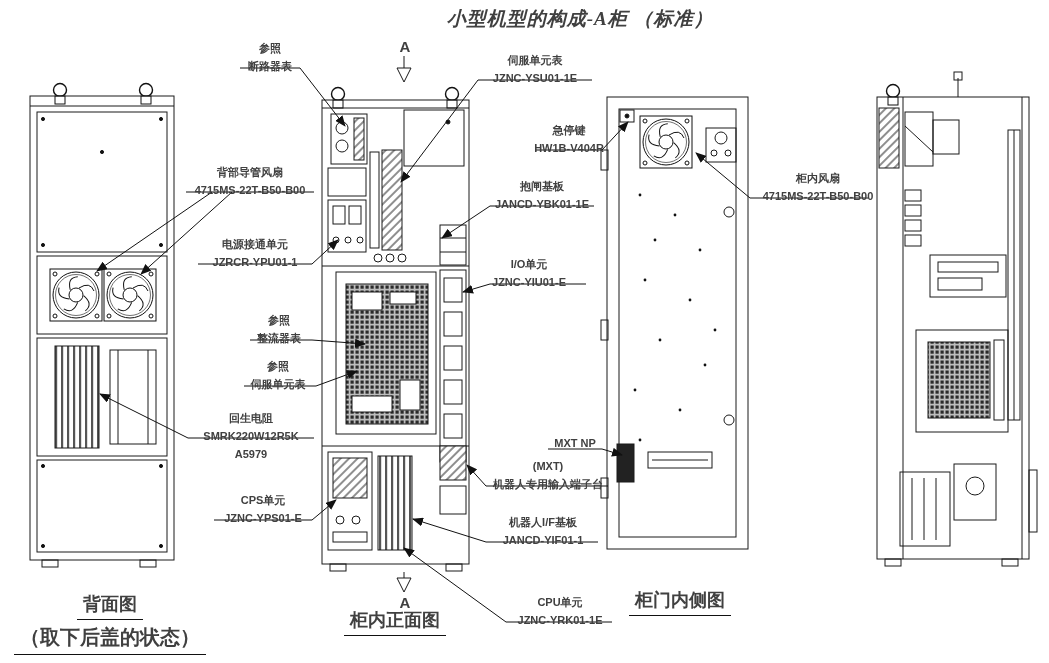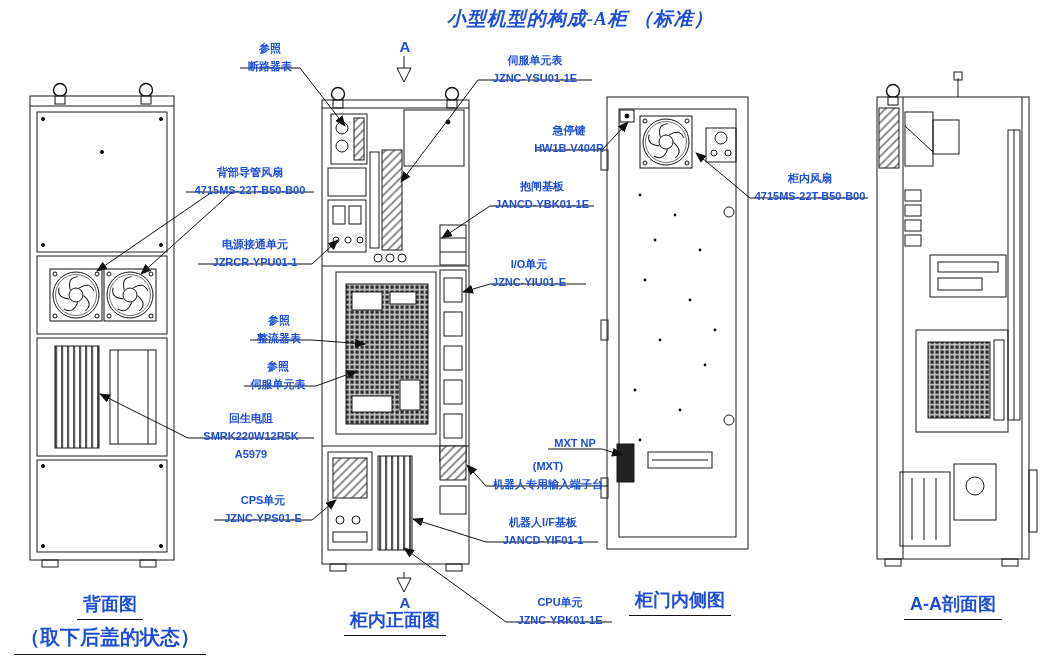--- a/index.html
+++ b/index.html
@@ -1,17 +1,17 @@
 <!DOCTYPE html>
 <html><head>
 <meta charset="utf-8">
 <style>
   html,body{margin:0;padding:0;background:#fff;}
   #stage{position:relative;width:1049px;height:663px;background:#ffffff;overflow:hidden;
-         font-family:"Liberation Sans",sans-serif;color:#1d4ed8;}
+         font-family:"Liberation Sans",sans-serif;color:#404040;}
   #art{position:absolute;left:0;top:0;}
   .title{position:absolute;left:300px;top:6px;width:560px;text-align:center;
          font-family:"Liberation Serif",serif;font-style:italic;font-weight:600;
          font-size:19px;letter-spacing:1px;}
   .lbl{position:absolute;font-size:11px;font-weight:bold;line-height:18px;
        text-align:center;white-space:pre-line;letter-spacing:0;}
   .cap{position:absolute;text-align:center;font-size:18px;font-weight:bold;}
   .cap>span{display:inline-block;border-bottom:1.5px solid #111;padding:0 6px 3px;}
   .cap.sub{font-size:20px;}
   .secA{position:absolute;font-size:15px;font-weight:bold;width:14px;text-align:center;}
@@ -267,21 +267,21 @@
 <div class="secA" style="left:398px;top:594px;">A</div>
 
 <div class="lbl" style="left:225px;top:39px;width:90px;">参照
 断路器表</div>
 <div class="lbl" style="left:478px;top:51px;width:114px;">伺服单元表
 JZNC-YSU01-1E</div>
 <div class="lbl" style="left:528px;top:121px;width:82px;">急停键
 HW1B-V404R</div>
 <div class="lbl" style="left:490px;top:177px;width:104px;">抱闸基板
 JANCD-YBK01-1E</div>
-<div class="lbl" style="left:750px;top:169px;width:120px;">柜内风扇
+<div class="lbl" style="left:750px;top:169px;width:120px;padding-left:8px;">柜内风扇
 4715MS-22T-B50-B00</div>
 <div class="lbl" style="left:186px;top:163px;width:128px;">背部导管风扇
 4715MS-22T-B50-B00</div>
 <div class="lbl" style="left:198px;top:235px;width:114px;">电源接通单元
 JZRCR-YPU01-1</div>
 <div class="lbl" style="left:481px;top:255px;width:96px;">I/O单元
 JZNC-YIU01-E</div>
 <div class="lbl" style="left:236px;top:311px;width:86px;">参照
 整流器表</div>
 <div class="lbl" style="left:234px;top:357px;width:88px;">参照
@@ -295,15 +295,14 @@
 JZNC-YPS01-E</div>
 <div class="lbl" style="left:486px;top:513px;width:114px;">机器人I/F基板
 JANCD-YIF01-1</div>
 <div class="lbl" style="left:506px;top:593px;width:108px;">CPU单元
 JZNC-YRK01-1E</div>
 
 <div class="cap" style="left:30px;top:592px;width:160px;"><span>背面图</span></div>
 <div class="cap sub" style="left:8px;top:624px;width:204px;"><span>（取下后盖的状态）</span></div>
 <div class="cap" style="left:320px;top:608px;width:150px;"><span>柜内正面图</span></div>
 <div class="cap" style="left:615px;top:588px;width:130px;"><span>柜门内侧图</span></div>
-<div class="cap" style="left:888px;top:592px;width:130px;"><span>A-A剖面图</span></div>
 
 </div>
 
 </body></html>

